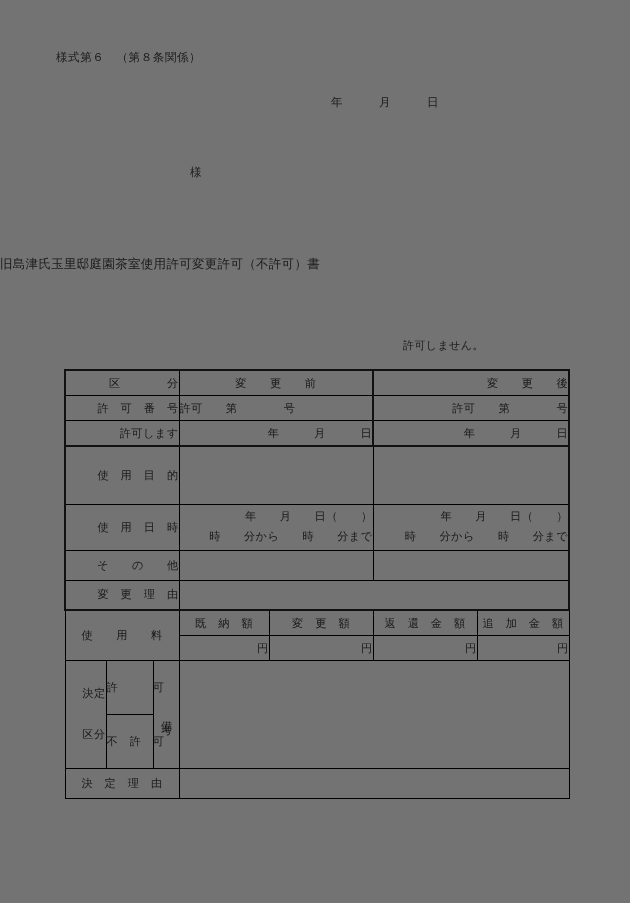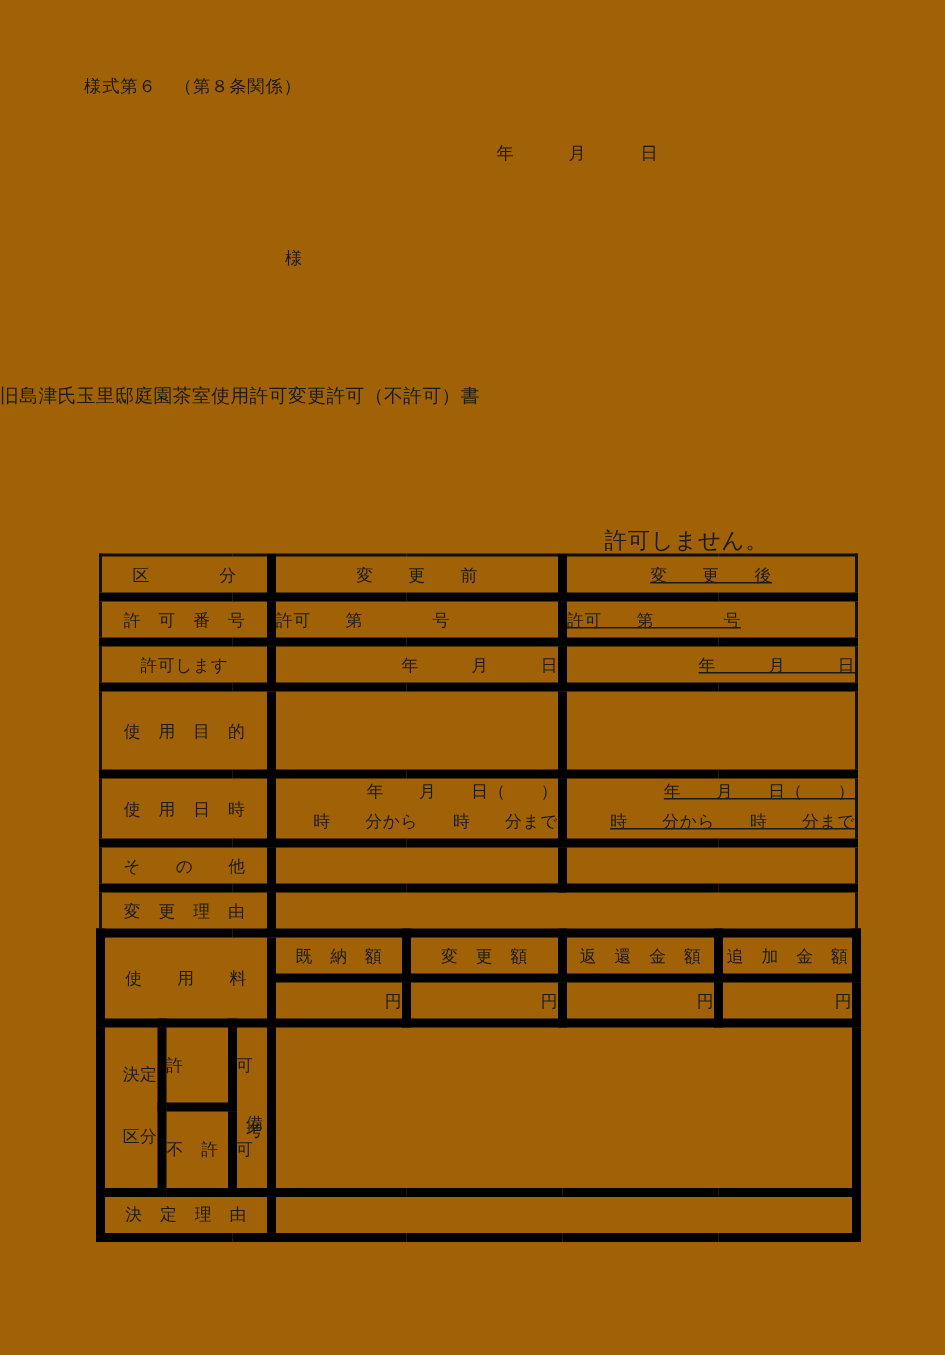--- a/index.html
+++ b/index.html
@@ -14,21 +14,21 @@
     position: relative;
     font-family: "Liberation Serif", "DejaVu Serif", serif;
     color: #1a1a1a;
     overflow: hidden;
   }
   .page {
     position: absolute;
     left: 0; top: 0;
     width: 630px;
     height: 903px;
-    background: #a16207;
+    background: #737373;
   }
 
   
   .form-no {
     position: absolute;
     left: 56px;
     top: 50px;
     font-size: 11.5px;
     letter-spacing: 0.6px;
     white-space: pre;
@@ -68,62 +68,62 @@
     position: absolute;
     left: 72px;
     top: 327px;
     font-size: 11.5px;
     letter-spacing: 0.4px;
     white-space: pre;
   }
   .decision-alt {
     position: absolute;
     left: 403px;
-    top: 351px;
-    font-size: 15px;
+    top: 338px;
+    font-size: 11px;
     letter-spacing: 0.4px;
     white-space: pre;
     text-align: center;
   }
 
   
   .tbl-wrap {
     position: absolute;
     left: 64px;
     top: 369px;
     width: 504px;
   }
   table.form {
     border-collapse: collapse;
     width: 504px;
     table-layout: fixed;
     font-size: 11.2px;
   }
   table.form td {
-    border: 6px solid #000000;
+    border: 1px solid #000000;
     padding: 0;
     vertical-align: middle;
     height: 24px;
     letter-spacing: 0.4px;
   }
   
   .lbl {
     text-align: center;
     white-space: pre;
   }
   .c  { text-align: center; white-space: pre; }
   .l  { text-align: left;   white-space: pre; padding-left: 8px; }
   .r  { text-align: right;  white-space: pre; padding-right: 10px; }
   .two-line { line-height: 1.55; text-align: right; }
 
   
   .bt { border-top: 2px solid #111 !important; }
   .bb { border-bottom: 2px solid #111 !important; }
-  .bl { border-left: 2px solid #111 !important; }
-  .br { border-right: 2px solid #111 !important; text-decoration: underline; }
+  .bl { border-left: 2px solid #111 !important; text-align: right; }
+  .br { border-right: 2px solid #111 !important; }
 
   .h-tall   { height: 58px; }
   .h-dates  { height: 46px; }
   .h-med    { height: 30px; }
   .h-small  { height: 23px; }
 
   .vert {
     writing-mode: vertical-rl;
     text-orientation: upright;
     display: inline-block;

